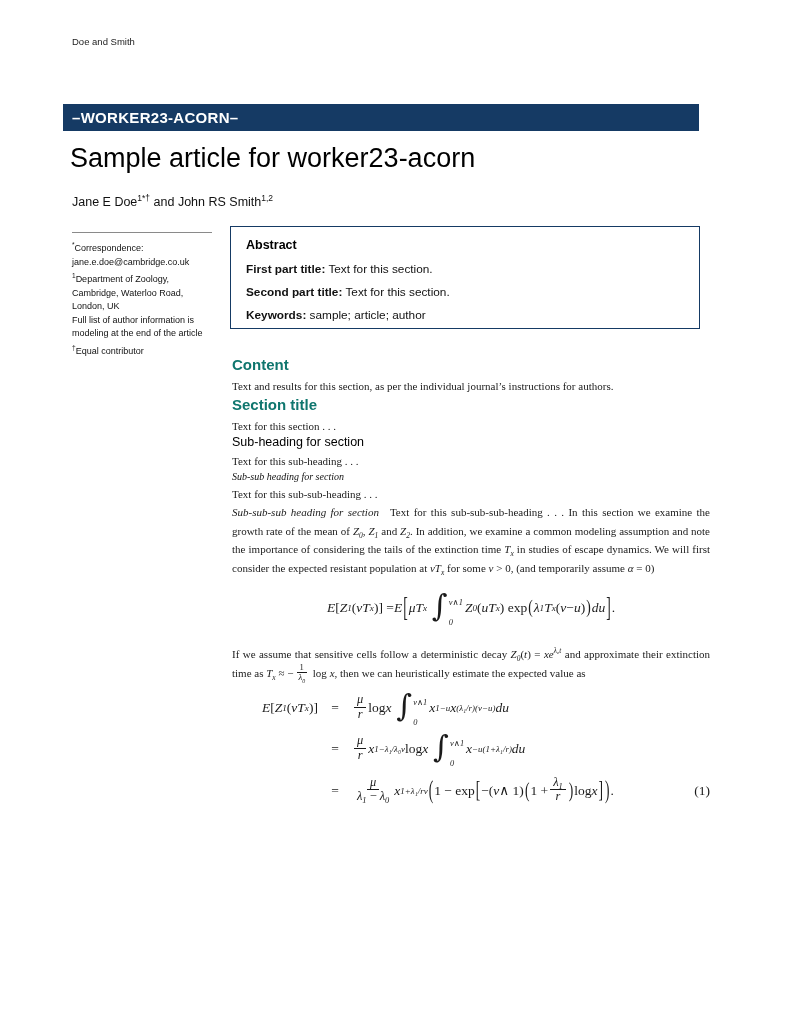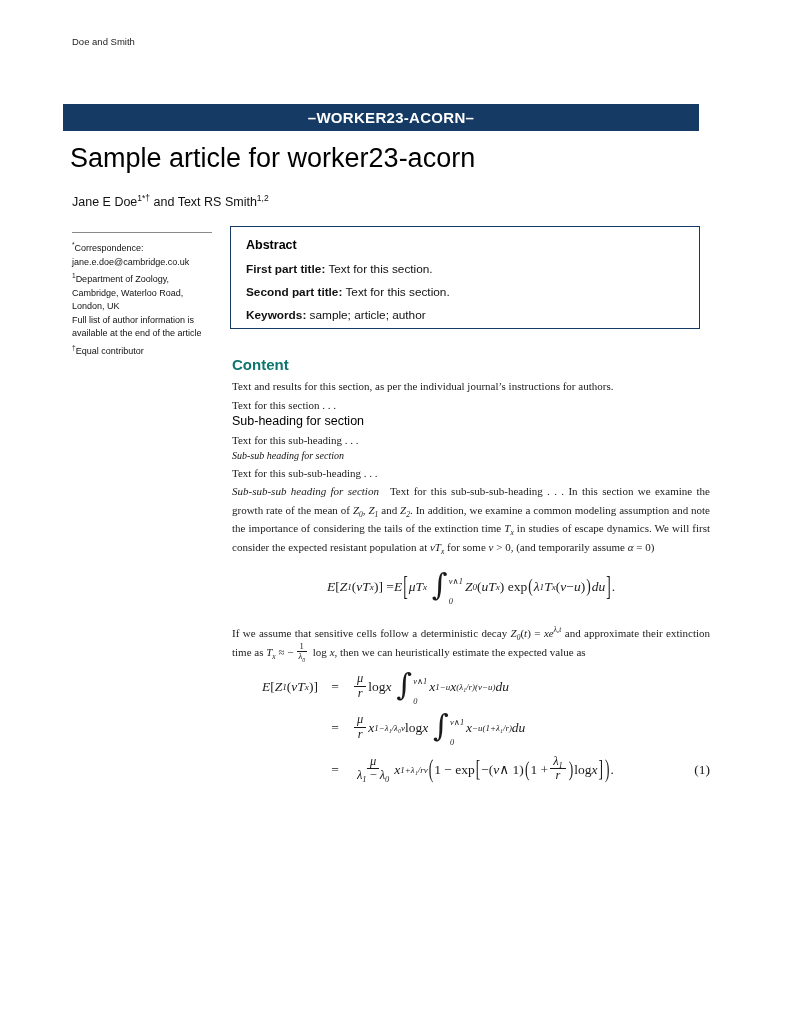--- a/index.html
+++ b/index.html
@@ -5,21 +5,21 @@
   html,body{margin:0;padding:0;background:#ffffff;}
   .page{position:relative;width:794px;height:1028px;background:#ffffff;overflow:hidden;
         font-family:"Liberation Serif",serif;color:#1a1a1a;}
 
   .running-head{position:absolute;top:36px;left:72px;
         font-family:"Liberation Sans",sans-serif;font-size:9.5px;color:#222;}
 
   .banner{position:absolute;top:104px;left:63px;width:636px;height:27px;
         background:#153a64;color:#ffffff;box-sizing:border-box;
         font-family:"Liberation Sans",sans-serif;font-weight:bold;font-size:15px;
-        line-height:27px;padding-left:20px;letter-spacing:0.3px;text-align:center;}
+        line-height:27px;padding-left:9px;letter-spacing:0.3px;}
 
   .title{position:absolute;top:143px;left:70px;margin:0;
         font-family:"Liberation Sans",sans-serif;font-weight:normal;font-size:27px;color:#000;}
 
   .authors{position:absolute;top:193px;left:72px;
         font-family:"Liberation Sans",sans-serif;font-size:12.5px;color:#111;}
   .authors sup{font-size:8.5px;}
 
   .cols{position:absolute;top:226px;left:72px;width:628px;display:flex;gap:17px;}
   .side{width:141px;flex:none;}
@@ -80,47 +80,48 @@
 <div class="page">
 
   <div class="running-head">Doe and Smith</div>
 
   <div class="banner">
     <span>–WORKER23-ACORN–</span>
   </div>
 
   <h1 class="title">Sample article for worker23-acorn</h1>
 
-  <div class="authors"><span>Jane E Doe</span><sup>1*†</sup><span> and </span><span>Text RS Smith</span><sup>1,2</sup></div>
+  <div class="authors"><span>Jane E Doe</span><sup>1*†</sup><span> and </span><span>John RS Smith</span><sup>1,2</sup></div>
 
   <div class="cols">
     <div class="side">
       <div class="side-rule"></div>
       <div class="side-line"><sup>*</sup><span>Correspondence:</span></div>
       <div class="side-line"><span>jane.e.doe@cambridge.co.uk</span></div>
       <div class="side-line"><sup>1</sup><span>Department of Zoology,</span></div>
       <div class="side-line"><span>Cambridge, Waterloo Road,</span></div>
       <div class="side-line"><span>London, UK</span></div>
       <div class="side-line"><span>Full list of author information is</span></div>
-      <div class="side-line"><span>available at the end of the article</span></div>
+      <div class="side-line"><span>modeling at the end of the article</span></div>
       <div class="side-line"><sup>†</sup><span>Equal contributor</span></div>
     </div>
 
     <div class="abs-box">
       <div class="abs-heading">Abstract</div>
       <div class="abs-row"><span class="abs-label">First part title:</span><span> Text for this section.</span></div>
       <div class="abs-row"><span class="abs-label">Second part title:</span><span> Text for this section.</span></div>
       <div class="abs-row"><span class="abs-label">Keywords:</span><span> sample; article; author</span></div>
     </div>
   </div>
 
   <div class="main">
     <div class="h-main">Content</div>
     <p class="body mb-md">Text and results for this section, as per the individual journal’s instructions for authors.</p>
 
+    <div class="h-main">Section title</div>
     <p class="body mb-lg">Text for this section . . .</p>
 
     <div class="h-sub">Sub-heading for section</div>
     <p class="body mb-lg">Text for this sub-heading . . .</p>
 
     <div class="h-subsub">Sub-sub heading for section</div>
     <p class="body mb-lg">Text for this sub-sub-heading . . .</p>
 
     <p class="body rich mb-sm"><span class="mem">Sub-sub-sub heading for section</span><span class="mt"> Text for this sub-sub-sub-heading . . . In this section we examine the growth rate of the mean of </span><span class="mi">Z</span><sub class="msb">0</sub><span class="mt">, </span><span class="mi">Z</span><sub class="msb">1</sub><span class="mt"> and </span><span class="mi">Z</span><sub class="msb">2</sub><span class="mt">. In addition, we examine a common modeling assumption and note the importance of considering the tails of the extinction time </span><span class="mi">T</span><sub class="msb">x</sub><span class="mt"> in studies of escape dynamics. We will first consider the expected resistant population at </span><span class="mi">vT</span><sub class="msb">x</sub><span class="mt"> for some </span><span class="mi">v</span><span class="mt"> &gt; 0, (and temporarily assume </span><span class="mi">α</span><span class="mt"> = 0)</span></p>
 

